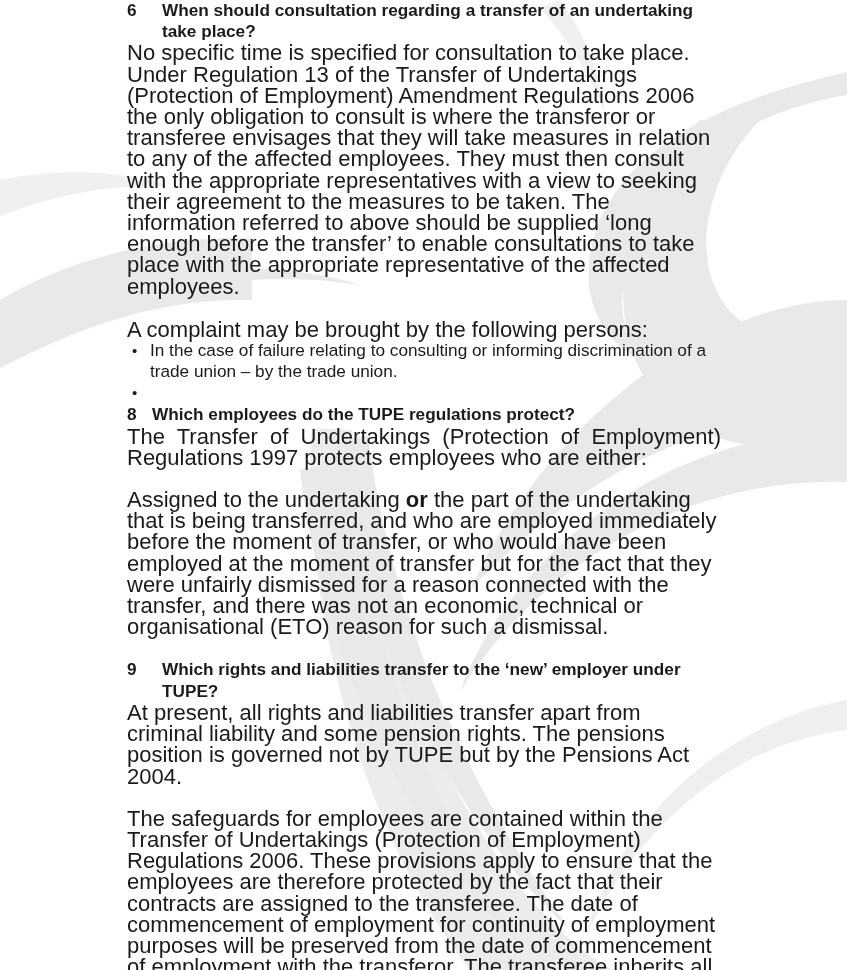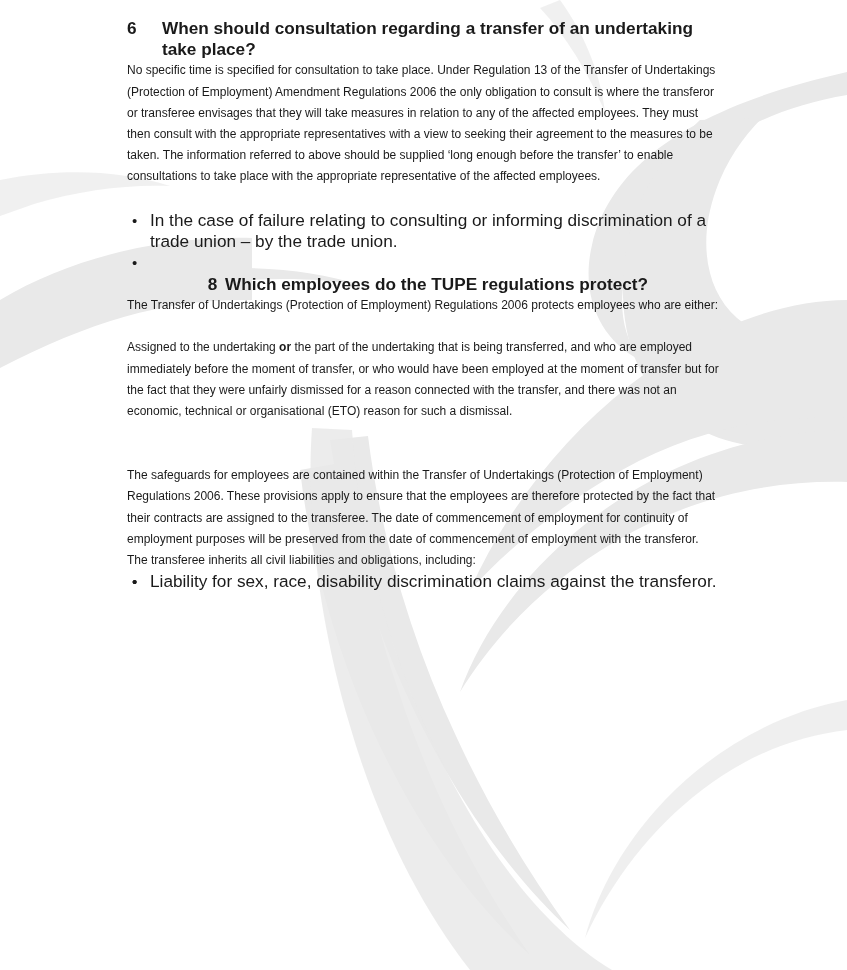--- a/index.html
+++ b/index.html
@@ -28,21 +28,21 @@
 
   
   #page {
     position: absolute;
     left: 0;
     top: 0;
     width: 847px;
     height: 970px;
     z-index: 1;
     box-sizing: border-box;
-    padding: 18px 127px 0px 127px;
+    padding: 0px 127px 0px 127px;
   }
 
   .doc-body {
     width: 594px;
     color: #1a1a1a;
     font-size: 17.2px;
     line-height: 21.2px;
   }
 
   
@@ -57,29 +57,28 @@
   }
   .qhead .qnum {
     display: inline-block;
     width: 35px;
     text-indent: 0;
     font-weight: bold;
   }
   .qhead.wide-gap {
     padding-left: 25px;
     text-indent: -25px;
-    text-align: center;
   }
   .qhead.wide-gap .qnum {
     width: 25px;
   }
 
   p.para {
     margin: 0;
-    font-size: 12px;
+    font-size: 22px;
     line-height: 21.2px;
   }
   p.para.justify {
     text-align: justify;
   }
 
   ul.bullets {
     margin: 0;
     padding: 0;
     list-style: none;
@@ -142,36 +141,39 @@
 </svg>
 
 <div id="page">
   <div class="doc-body">
 
     <div class="qhead"><span class="qnum">6</span><span>When should consultation regarding a transfer of an undertaking take place?</span></div>
     <p class="para">No specific time is specified for consultation to take place. Under Regulation 13 of the Transfer of Undertakings (Protection of Employment) Amendment Regulations 2006 the only obligation to consult is where the transferor or transferee envisages that they will take measures in relation to any of the affected employees.  They must then consult with the appropriate representatives with a view to seeking their agreement to the measures to be taken.  The information referred to above should be supplied ‘long enough before the transfer’ to enable consultations to take place with the appropriate representative of the affected employees.</p>
 
     <div class="gap-lg"></div>
 
+    <p class="para">A complaint may be brought by the following persons:</p>
     <ul class="bullets">
       <li><span class="bullet-dot">•</span><span>In the case of failure relating to consulting or informing discrimination of a trade union – by the trade union.</span></li>
       <li><span class="bullet-dot">•</span></li>
     </ul>
 
     <div class="gap-lg"></div>
 
     <div class="qhead wide-gap"><span class="qnum">8</span><span>Which employees do the TUPE regulations protect?</span></div>
-    <p class="para justify">The Transfer of Undertakings (Protection of Employment) Regulations 2006 protects employees who are either:</p>
+    <p class="para justify">The Transfer of Undertakings (Protection of Employment) Regulations 1997 protects employees who are either:</p>
 
     <div class="gap-md"></div>
 
     <p class="para"><span>Assigned to the undertaking </span><b class="inline-strong">or</b><span> the part of the undertaking that is being transferred, and who are employed immediately before the moment of transfer, or who would have been employed at the moment of transfer but for the fact that they were unfairly dismissed for a reason connected with the transfer, and there was not an economic, technical or organisational (ETO) reason for such a dismissal.</span></p>
 
     <div class="gap-lg"></div>
 
+    <div class="qhead"><span class="qnum">9</span><span>Which rights and liabilities transfer to the ‘new’ employer under TUPE?</span></div>
+    <p class="para">At present, all rights and liabilities transfer apart from criminal liability and some pension rights.  The pensions position is governed not by TUPE but by the Pensions Act 2004.</p>
 
     <div class="gap-md"></div>
 
     <p class="para">The safeguards for employees are contained within the Transfer of Undertakings (Protection of Employment) Regulations 2006.  These provisions apply to ensure that the employees are therefore protected by the fact that their contracts are assigned to the transferee.  The date of commencement of employment for continuity of employment purposes will be preserved from the date of commencement of employment with the transferor.  The transferee inherits all civil liabilities and obligations, including:</p>
     <ul class="bullets">
       <li><span class="bullet-dot">•</span></li>
       <li><span class="bullet-dot">•</span><span>Liability for sex, race, disability discrimination claims against the transferor.</span></li>
 
     </ul>
 

